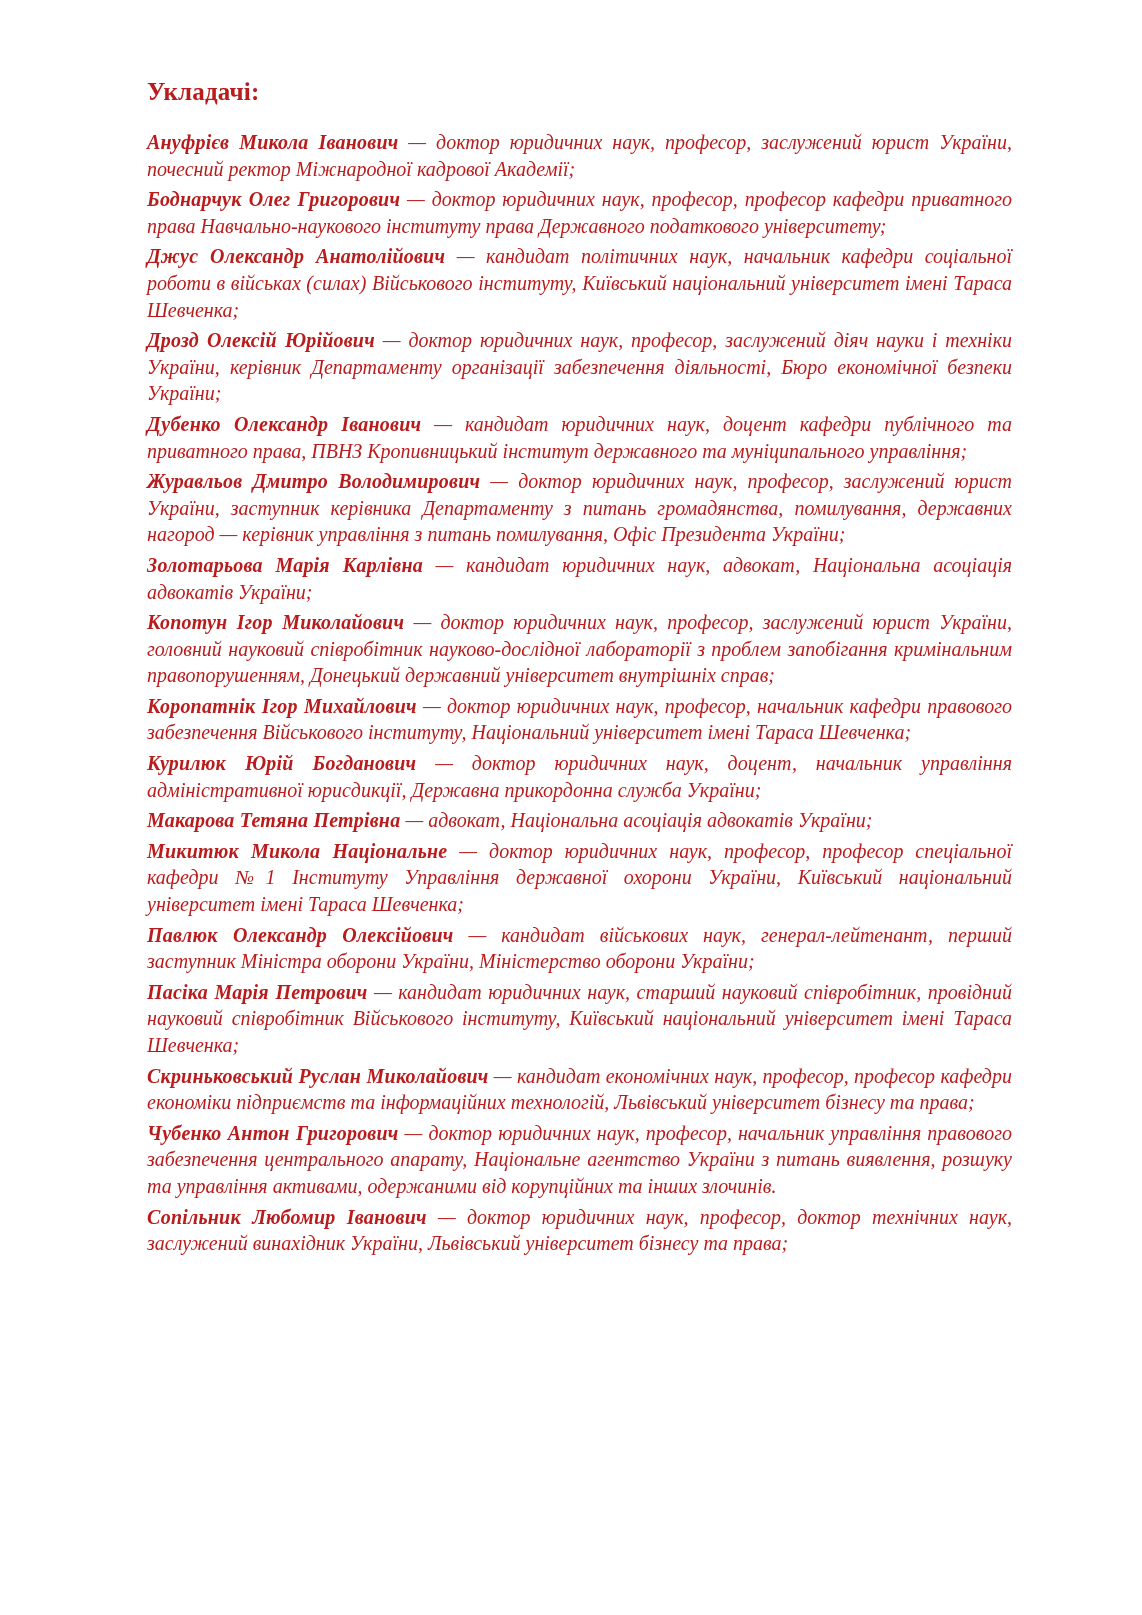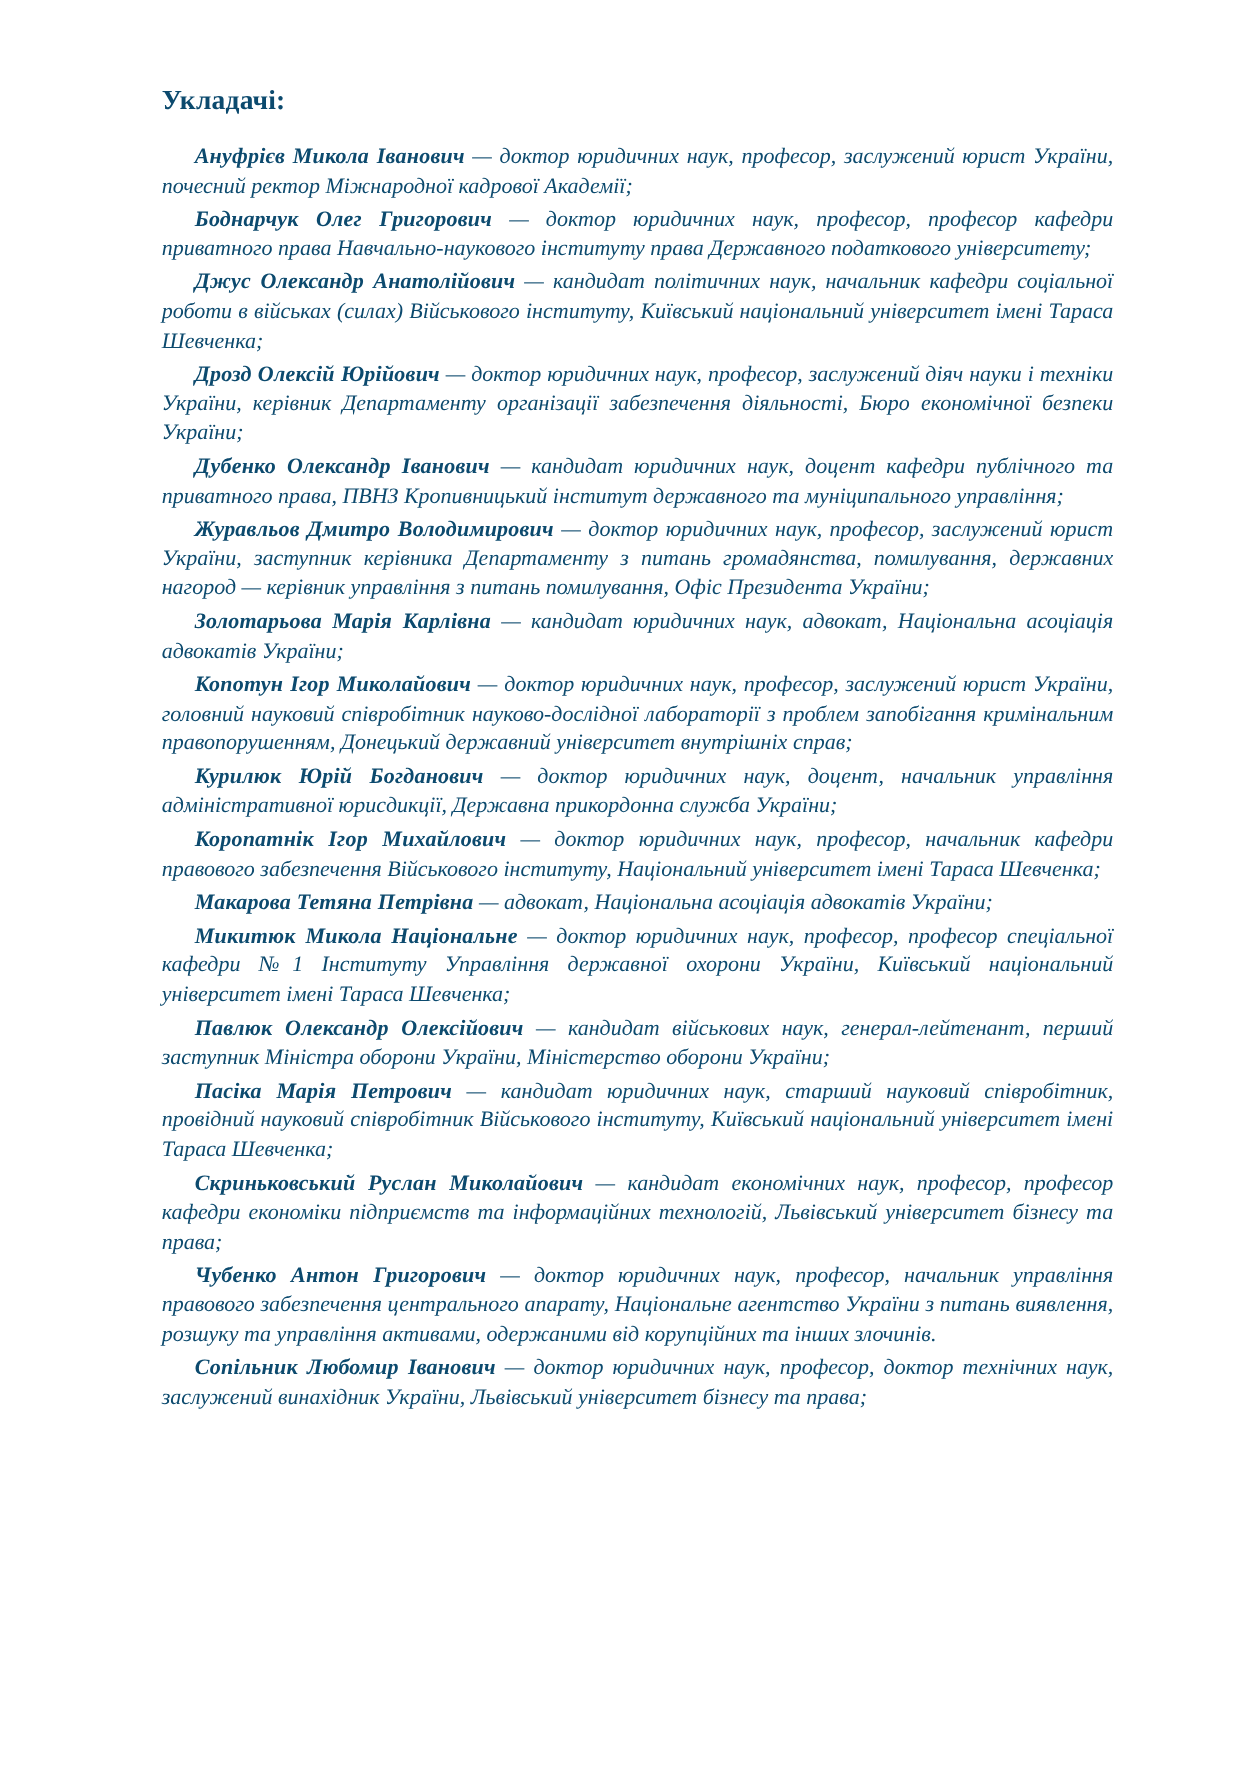--- a/index.html
+++ b/index.html
@@ -9,42 +9,41 @@
   }
   .page {
     position: relative;
     width: 1142px;
     height: 1615px;
     background: #ffffff;
     box-sizing: border-box;
     padding: 76px 130px 0 147px;
     overflow: hidden;
     font-family: "Liberation Serif", serif;
-    color: #0c4a6e;
+    color: #b91c1c;
   }
   .heading {
     font-size: 25px;
     font-weight: bold;
     font-style: normal;
     margin: 0 0 21px 0;
     line-height: 32px;
     letter-spacing: 0.2px;
   }
   .entries p.entry {
     margin: 0 0 4px 0;
     font-size: 20px;
     line-height: 26.6px;
     font-style: italic;
     text-align: justify;
     text-justify: inter-word;
   }
   .entry .name {
     font-weight: bold;
     letter-spacing: 0.2px;
-    margin-left: 30px;
   }
   .entry .dash,
   .entry .desc {
     font-style: italic;
     font-weight: normal;
   }
 </style>
 </head>
 <body>
 
@@ -61,23 +60,23 @@
 
   <p class="entry"><b class="name">Дубенко Олександр Іванович</b><span class="dash"> — </span><span class="desc">кандидат юридичних наук, доцент кафедри публічного та приватного права, ПВНЗ Кропивницький інститут державного та муніципального управління;</span></p>
 
   <p class="entry"><b class="name">Журавльов Дмитро Володимирович</b><span class="dash"> — </span><span class="desc">доктор юридичних наук, професор, заслужений юрист України, заступник керівника Департаменту з питань громадянства, помилування, державних нагород — керівник управління з питань помилування, Офіс Президента України;</span></p>
 
   <p class="entry"><b class="name">Золотарьова Марія Карлівна</b><span class="dash"> — </span><span class="desc">кандидат юридичних наук, адвокат, Національна асоціація адвокатів України;</span></p>
 
 
   <p class="entry"><b class="name">Копотун Ігор Миколайович</b><span class="dash"> — </span><span class="desc">доктор юридичних наук, професор, заслужений юрист України, головний науковий співробітник науково-дослідної лабораторії з проблем запобігання кримінальним правопорушенням, Донецький державний університет внутрішніх справ;</span></p>
 
+  <p class="entry"><b class="name">Коропатнік Ігор Михайлович</b><span class="dash"> — </span><span class="desc">доктор юридичних наук, професор, начальник кафедри правового забезпечення Військового інституту, Національний університет імені Тараса Шевченка;</span></p>
+
   <p class="entry"><b class="name">Курилюк Юрій Богданович</b><span class="dash"> — </span><span class="desc">доктор юридичних наук, доцент, начальник управління адміністративної юрисдикції, Державна прикордонна служба України;</span></p>
-
-  <p class="entry"><b class="name">Коропатнік Ігор Михайлович</b><span class="dash"> — </span><span class="desc">доктор юридичних наук, професор, начальник кафедри правового забезпечення Військового інституту, Національний університет імені Тараса Шевченка;</span></p>
 
   <p class="entry"><b class="name">Макарова Тетяна Петрівна</b><span class="dash"> — </span><span class="desc">адвокат, Національна асоціація адвокатів України;</span></p>
 
   <p class="entry"><b class="name">Микитюк Микола Національне</b><span class="dash"> — </span><span class="desc">доктор юридичних наук, професор, професор спеціальної кафедри №1 Інституту Управління державної охорони України, Київський національний університет імені Тараса Шевченка;</span></p>
 
   <p class="entry"><b class="name">Павлюк Олександр Олексійович</b><span class="dash"> — </span><span class="desc">кандидат військових наук, генерал-лейтенант, перший заступник Міністра оборони України, Міністерство оборони України;</span></p>
 
   <p class="entry"><b class="name">Пасіка Марія Петрович</b><span class="dash"> — </span><span class="desc">кандидат юридичних наук, старший науковий співробітник, провідний науковий співробітник Військового інституту, Київський національний університет імені Тараса Шевченка;</span></p>
 
   <p class="entry"><b class="name">Скриньковський Руслан Миколайович</b><span class="dash"> — </span><span class="desc">кандидат економічних наук, професор, професор кафедри економіки підприємств та інформаційних технологій, Львівський університет бізнесу та права;</span></p>

